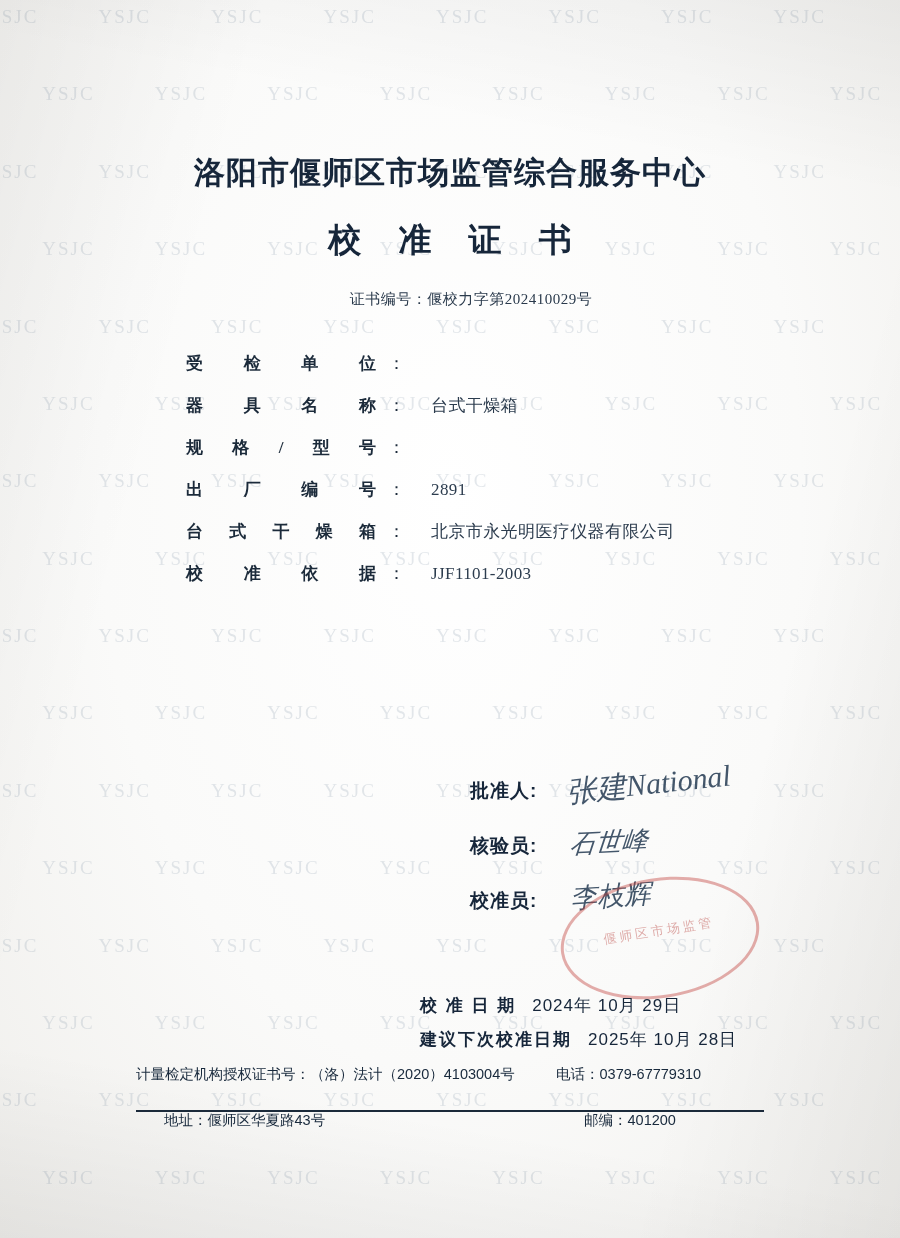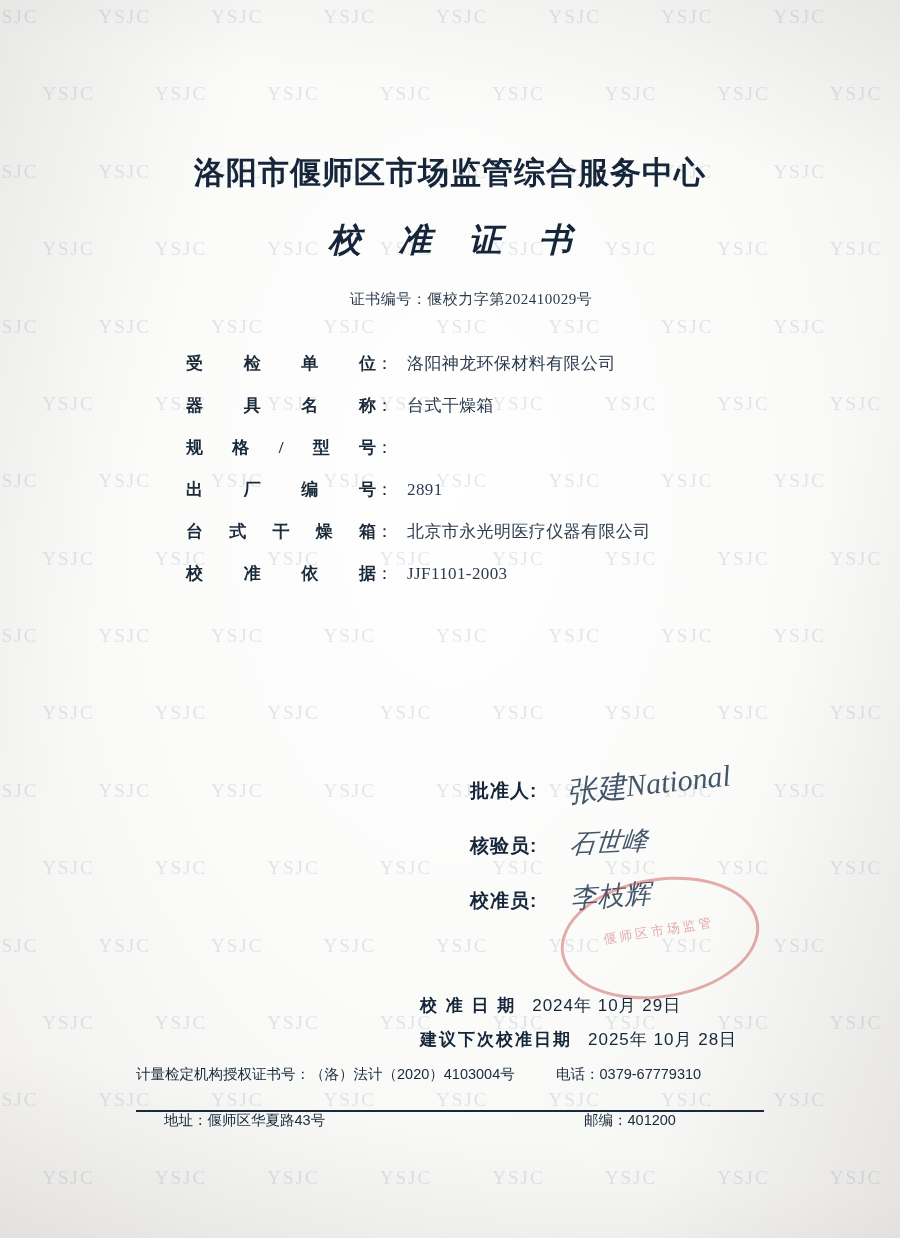--- a/index.html
+++ b/index.html
@@ -70,21 +70,20 @@
     top: 218px;
     left: 0;
     width: 900px;
     text-align: center;
     font-family: "Liberation Sans", sans-serif;
     font-weight: bold;
     font-size: 33px;
     letter-spacing: 14px;
     text-indent: 14px;
     color: #16263a;
-    font-style: italic;
   }
   .cert-no {
     position: absolute;
     top: 290px;
     left: 0;
     width: 900px;
     text-align: center;
     font-size: 15px;
     letter-spacing: 0.5px;
     color: #2a3a4c;
@@ -95,20 +94,21 @@
   #fields {
     position: absolute;
     top: 352px;
     left: 186px;
     width: 620px;
   }
   .field-row {
     display: flex;
     align-items: baseline;
     height: 42px;
+    gap: 12px;
   }
   .field-label {
     width: 190px;
     flex: 0 0 190px;
     font-size: 17px;
     font-weight: 600;
     color: #1b2a3a;
     display: flex;
     justify-content: space-between;
     letter-spacing: 0;
@@ -390,21 +390,20 @@
     <div class="title-sub">校 准 证 书</div>
     <div class="cert-no">证书编号：偃校力字第202410029号</div>
 
     <div id="fields">
 
       <div class="field-row">
         <div class="field-label">
             <span class="lab-text">受检单位</span>
           </div>
         <div class="field-colon">：</div>
-        <div class="field-value">洛阳神龙环保材料有限公司</div>
       </div>
 
       <div class="field-row">
         <div class="field-label">
             <span class="lab-text">器具名称</span>
           </div>
         <div class="field-colon">：</div>
         <div class="field-value">台式干燥箱</div>
       </div>
 

